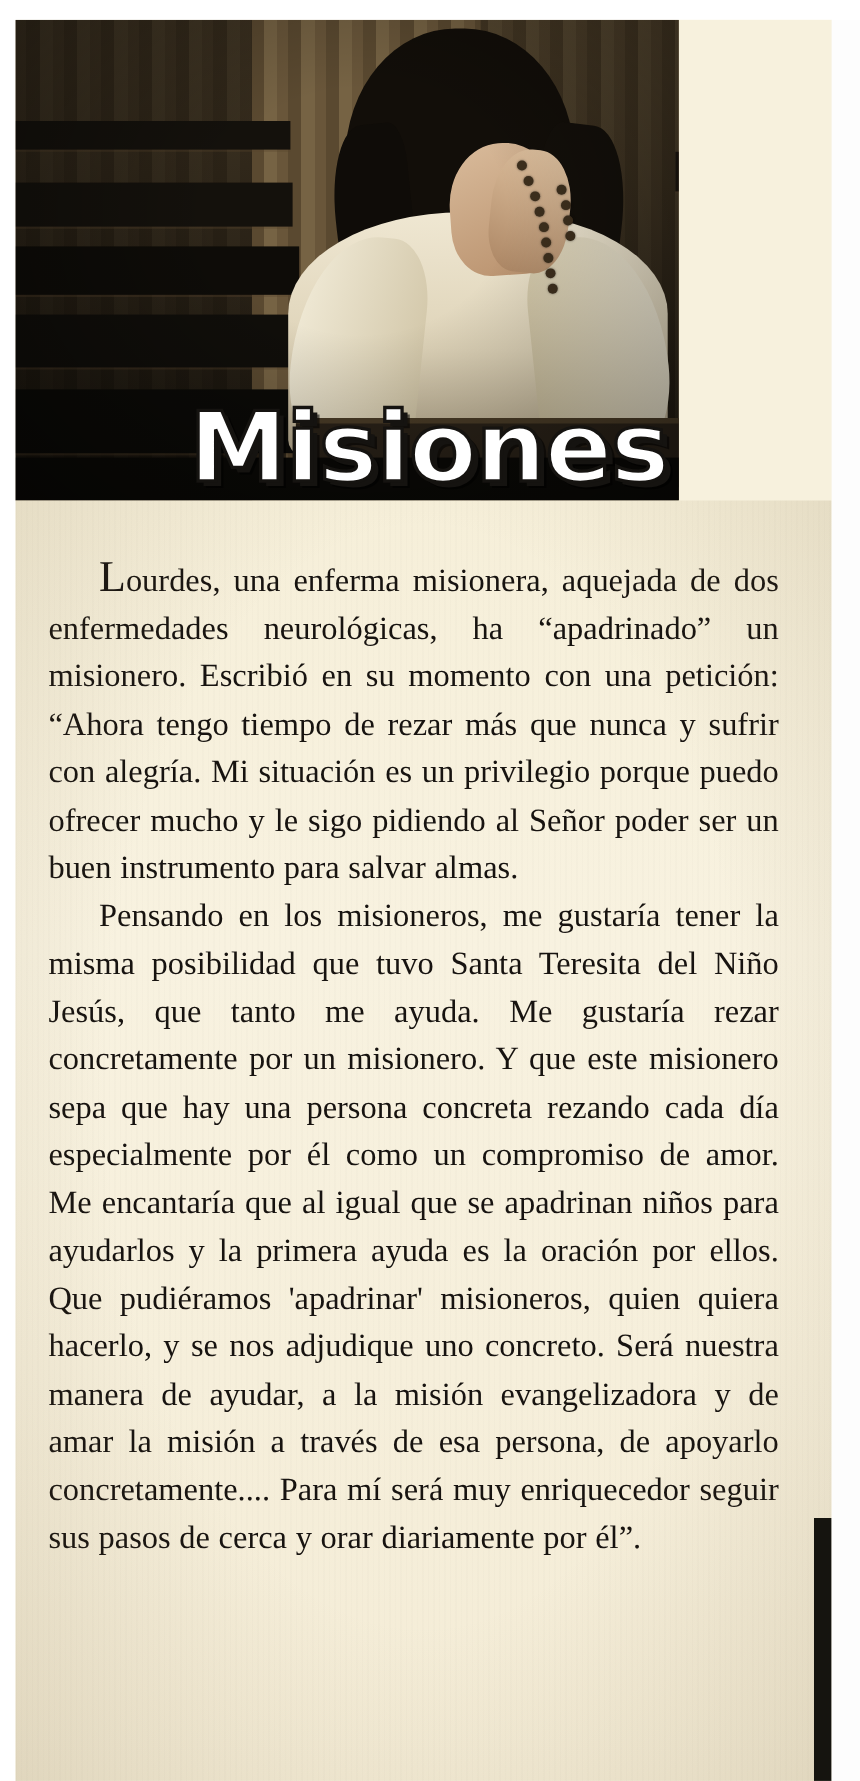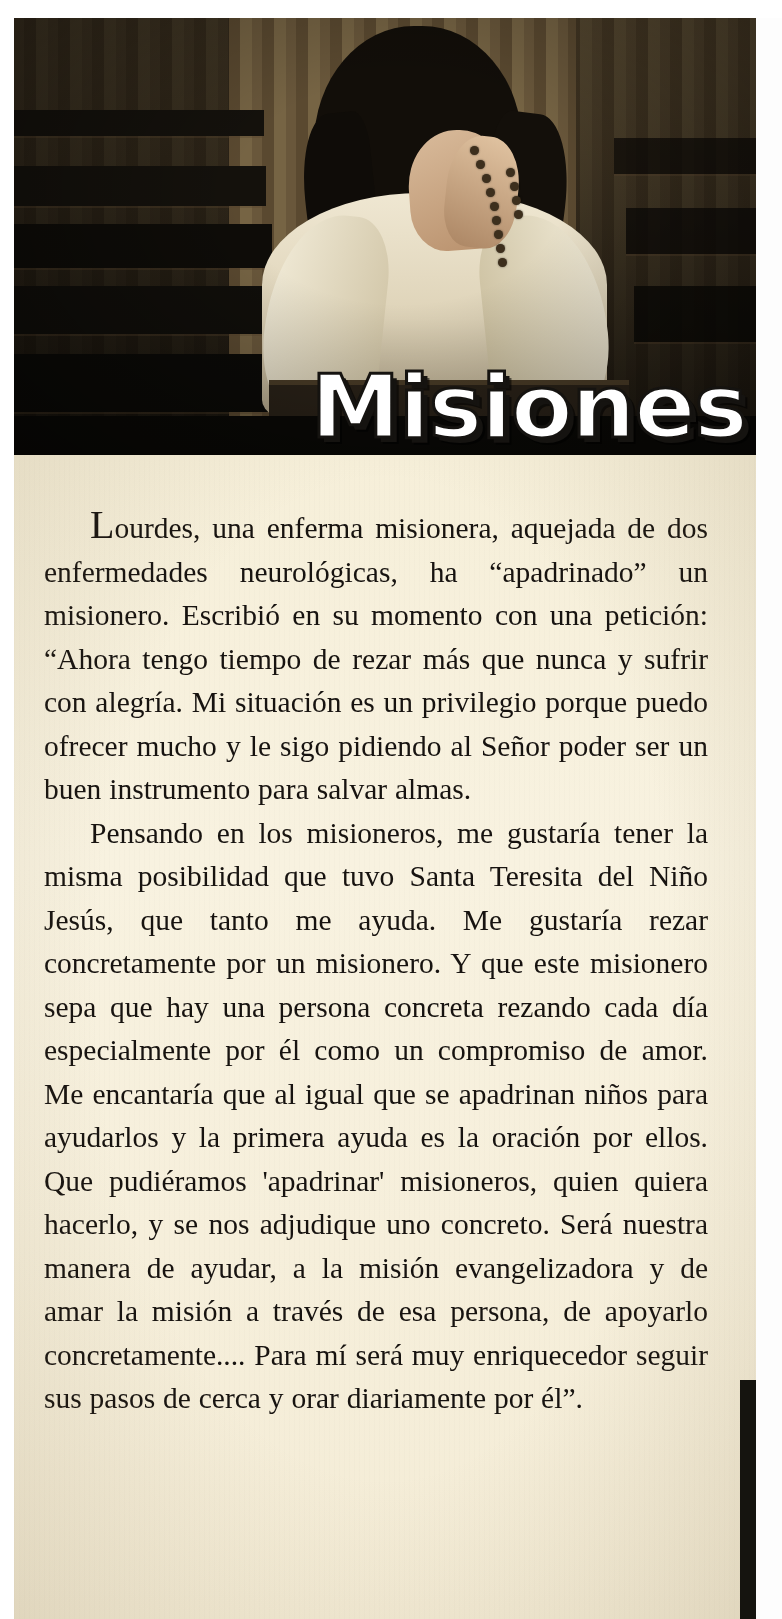--- a/index.html
+++ b/index.html
@@ -50,21 +50,21 @@
     height: 239px;
     background: #15140f;
     z-index: 39;
   }
 
   
   .photo {
     position: absolute;
     left: 14px;
     top: 18px;
-    width: 742px;
+    width: 603px;
     height: 437px;
     overflow: hidden;
     background: #2a2319;
     z-index: 10;
   }
   .photo .wall {
     position: absolute;
     left: 0; top: 0;
     width: 100%; height: 100%;
     background:

